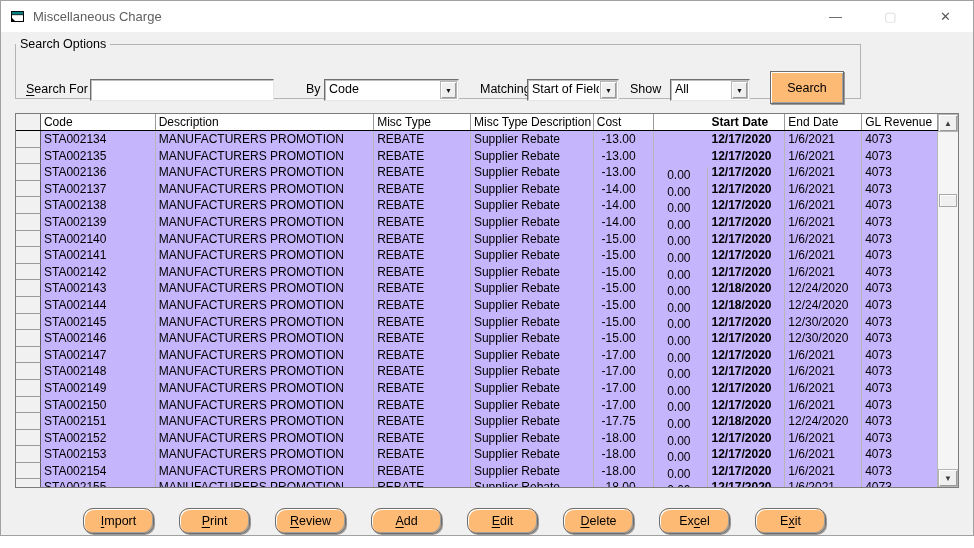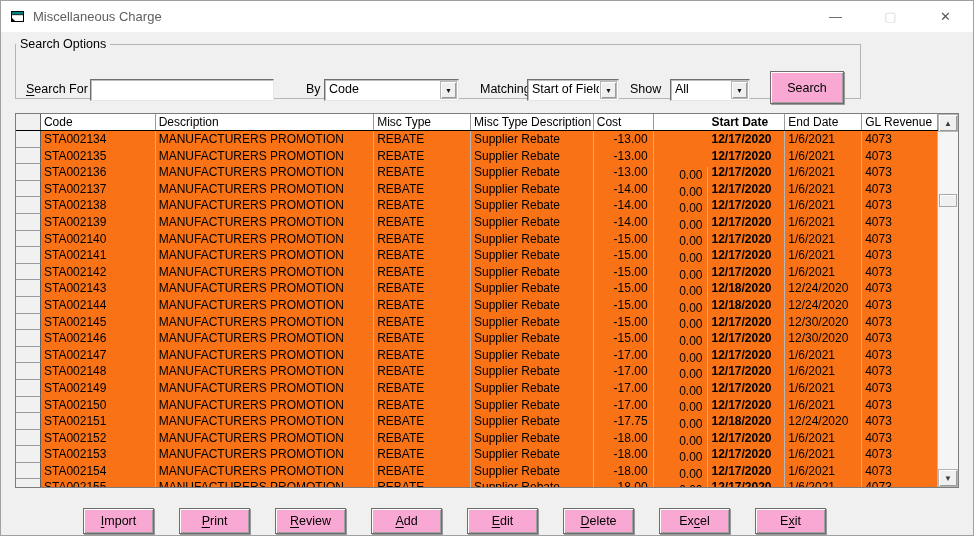--- a/index.html
+++ b/index.html
@@ -42,68 +42,68 @@
   .combo { position: absolute; top: 28px; height: 22px; display: flex; align-items: stretch; }
   .combo-value { flex: 1; font-size: 12.5px; line-height: 19px; padding-left: 4px; overflow: hidden; white-space: nowrap; }
   .combo-arrow {
     width: 17px; margin: 1px; background: #efefef;
     border: 1px solid #b5b5b5;
     box-shadow: inset 1px 1px 0 #ffffff, inset -1px -1px 0 #9a9a9a;
     display: flex; align-items: center; justify-content: center;
     font-size: 7px; color: #111;
   }
   .btn {
-    background: #f9a8d4; color: #000; font-family: "Liberation Sans", sans-serif;
+    background: #fdba74; color: #000; font-family: "Liberation Sans", sans-serif;
     font-size: 12.5px; border: 1px solid #6d6d6d;
     box-shadow: inset 1px 1px 0 #ffffff, inset -1px -1px 0 #9f9f9f, 1px 1px 0 #9a9a9a;
     cursor: default;
   }
   .search-btn { position: absolute; left: 754px; top: 20px; width: 74px; height: 33px; }
   u { text-decoration: underline; text-underline-offset: 2px; }
   
   .grid {
     position: absolute; left: 14px; top: 112px; width: 944px; height: 375px;
     background: #fff; border: 1px solid #7c7c7c; overflow: hidden;
   }
   .grid-inner { position: absolute; left: 0; top: 0; right: 20px; bottom: 0; overflow: hidden; }
   .grid-header { display: flex; height: 17px; background: #fff; border-bottom: 1px solid #000; }
   .grid-body { position: absolute; left: 0; top: 17px; right: 0; bottom: 0; overflow: hidden; }
-  .grid-row { display: flex; height: 16.6px; background: #f97316; }
+  .grid-row { display: flex; height: 16.6px; background: #c4b5fd; }
   .cell {
     height: 100%; font-size: 12px; line-height: 16px; color: #000;
     padding: 0 3px; white-space: nowrap; overflow: hidden;
     border-right: 1px solid #b7b7b7;
   }
   .hcell { border-right: 1px solid #9a9a9a; line-height: 16px; }
   .selcell {
     background: #f1f1f1; border-right: 1px solid #5e5e5e;
     border-bottom: 1px solid #9a9a9a; padding: 0;
   }
   .selhead { background: #f1f1f1; border-right: 1px solid #5e5e5e; padding: 0; }
   .c-sel { width: 25px; }
   .c0 { width: 115px; } .c1 { width: 219px; } .c2 { width: 97px; }
   .c3 { width: 123px; } .c4 { width: 60px; } .c5 { width: 55px; margin-top: 36px; }
   .c6 { width: 77px; font-weight: bold; } .c7 { width: 77px; } .c8 { width: 76px; }
-  .num { text-align: right; padding-right: 5px; }
+  .num { text-align: right; padding-right: 17px; }
   
   .vscroll { position: absolute; right: 0; top: 0; bottom: 0; width: 20px; background: #f5f5f5; }
   .scroll-btn {
     position: absolute; left: 0; width: 20px; height: 18px; background: #f0f0f0;
     border: 1px solid #b5b5b5; box-shadow: inset 1px 1px 0 #fff, inset -1px -1px 0 #9a9a9a;
     display: flex; align-items: center; justify-content: center; font-size: 8px; color: #3c3c3c;
   }
   .scroll-up { top: 0; }
   .scroll-down { bottom: 0; }
   .scroll-thumb {
     position: absolute; left: 1px; right: 1px; top: 80px; height: 13px;
     background: #f0f0f0; border: 1px solid #a8a8a8; box-shadow: inset 1px 1px 0 #fff;
   }
   
   .action-row { position: absolute; left: 82px; top: 507px; display: flex; gap: 25px; }
-  .action-btn { width: 71px; height: 26px; }
+  .action-btn { width: 71px; height: 26px; border-radius: 10px; }
 </style>
 </head>
 <body>
 
 <div class="window">
 
   <div class="titlebar">
     <span class="app-icon">
       <svg width="16" height="14" viewBox="0 0 16 14">
         <rect x="1.5" y="1.5" width="12" height="10" fill="#ffffff" stroke="#000000"></rect>

